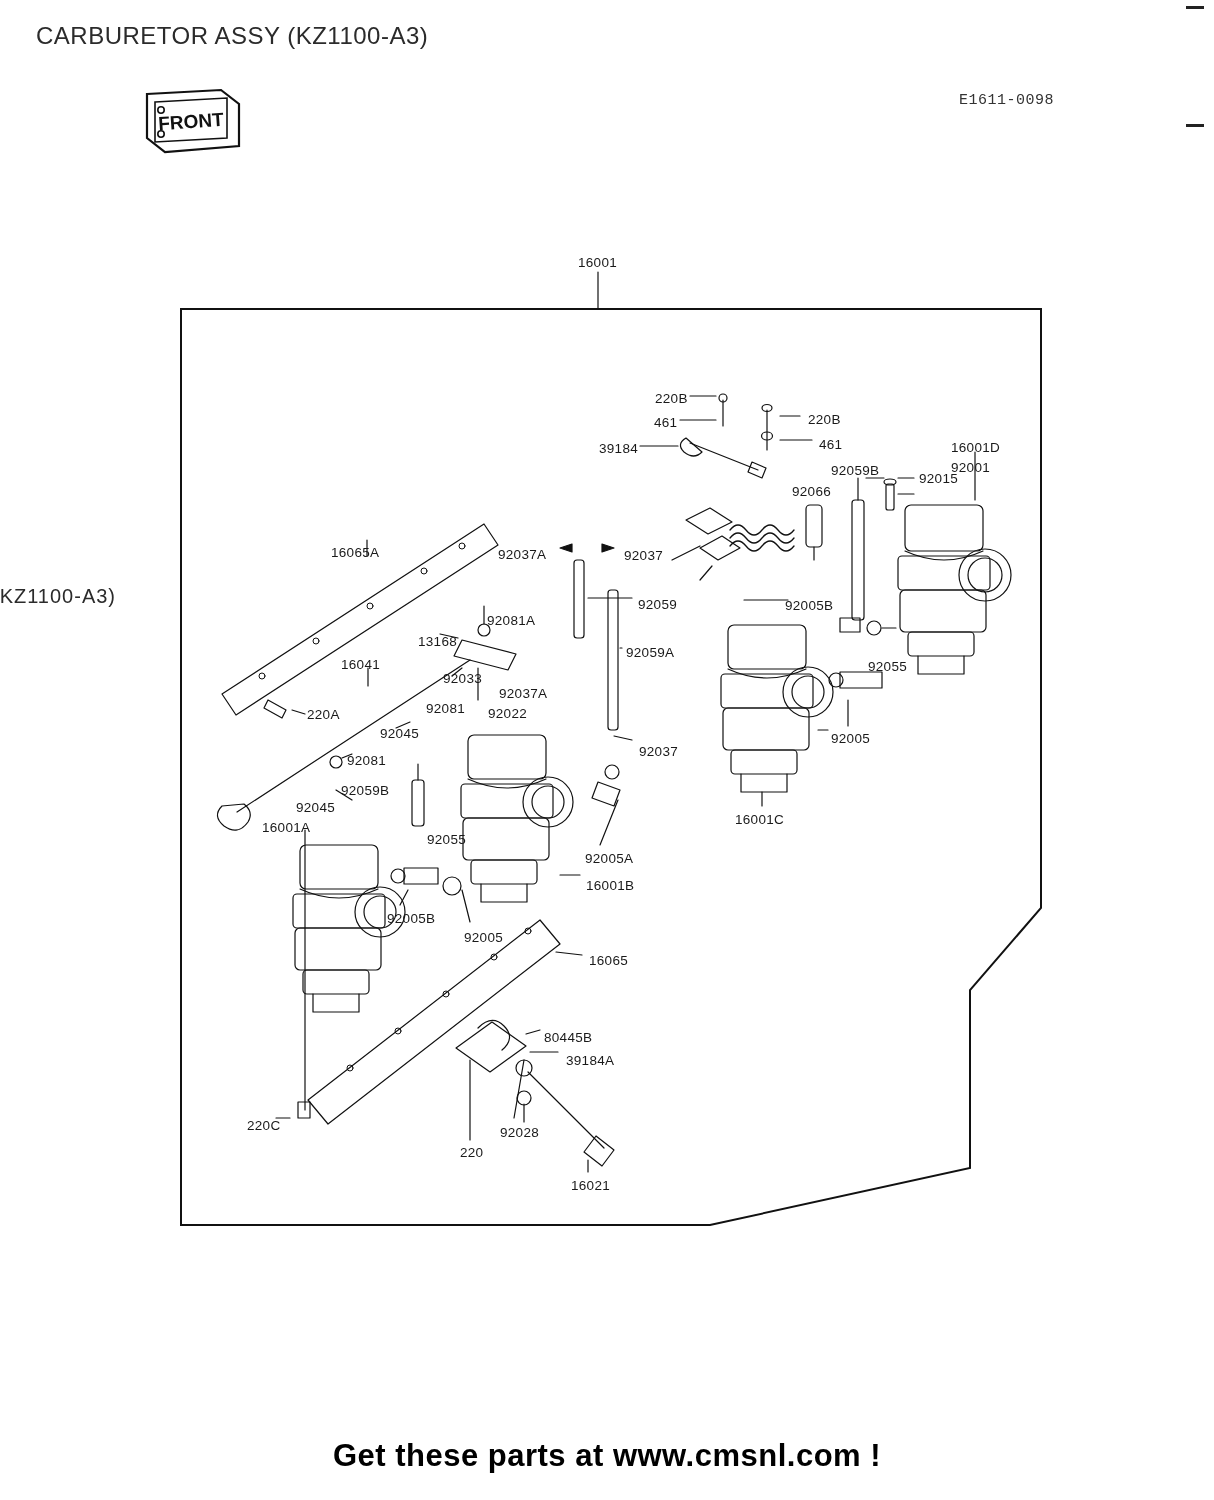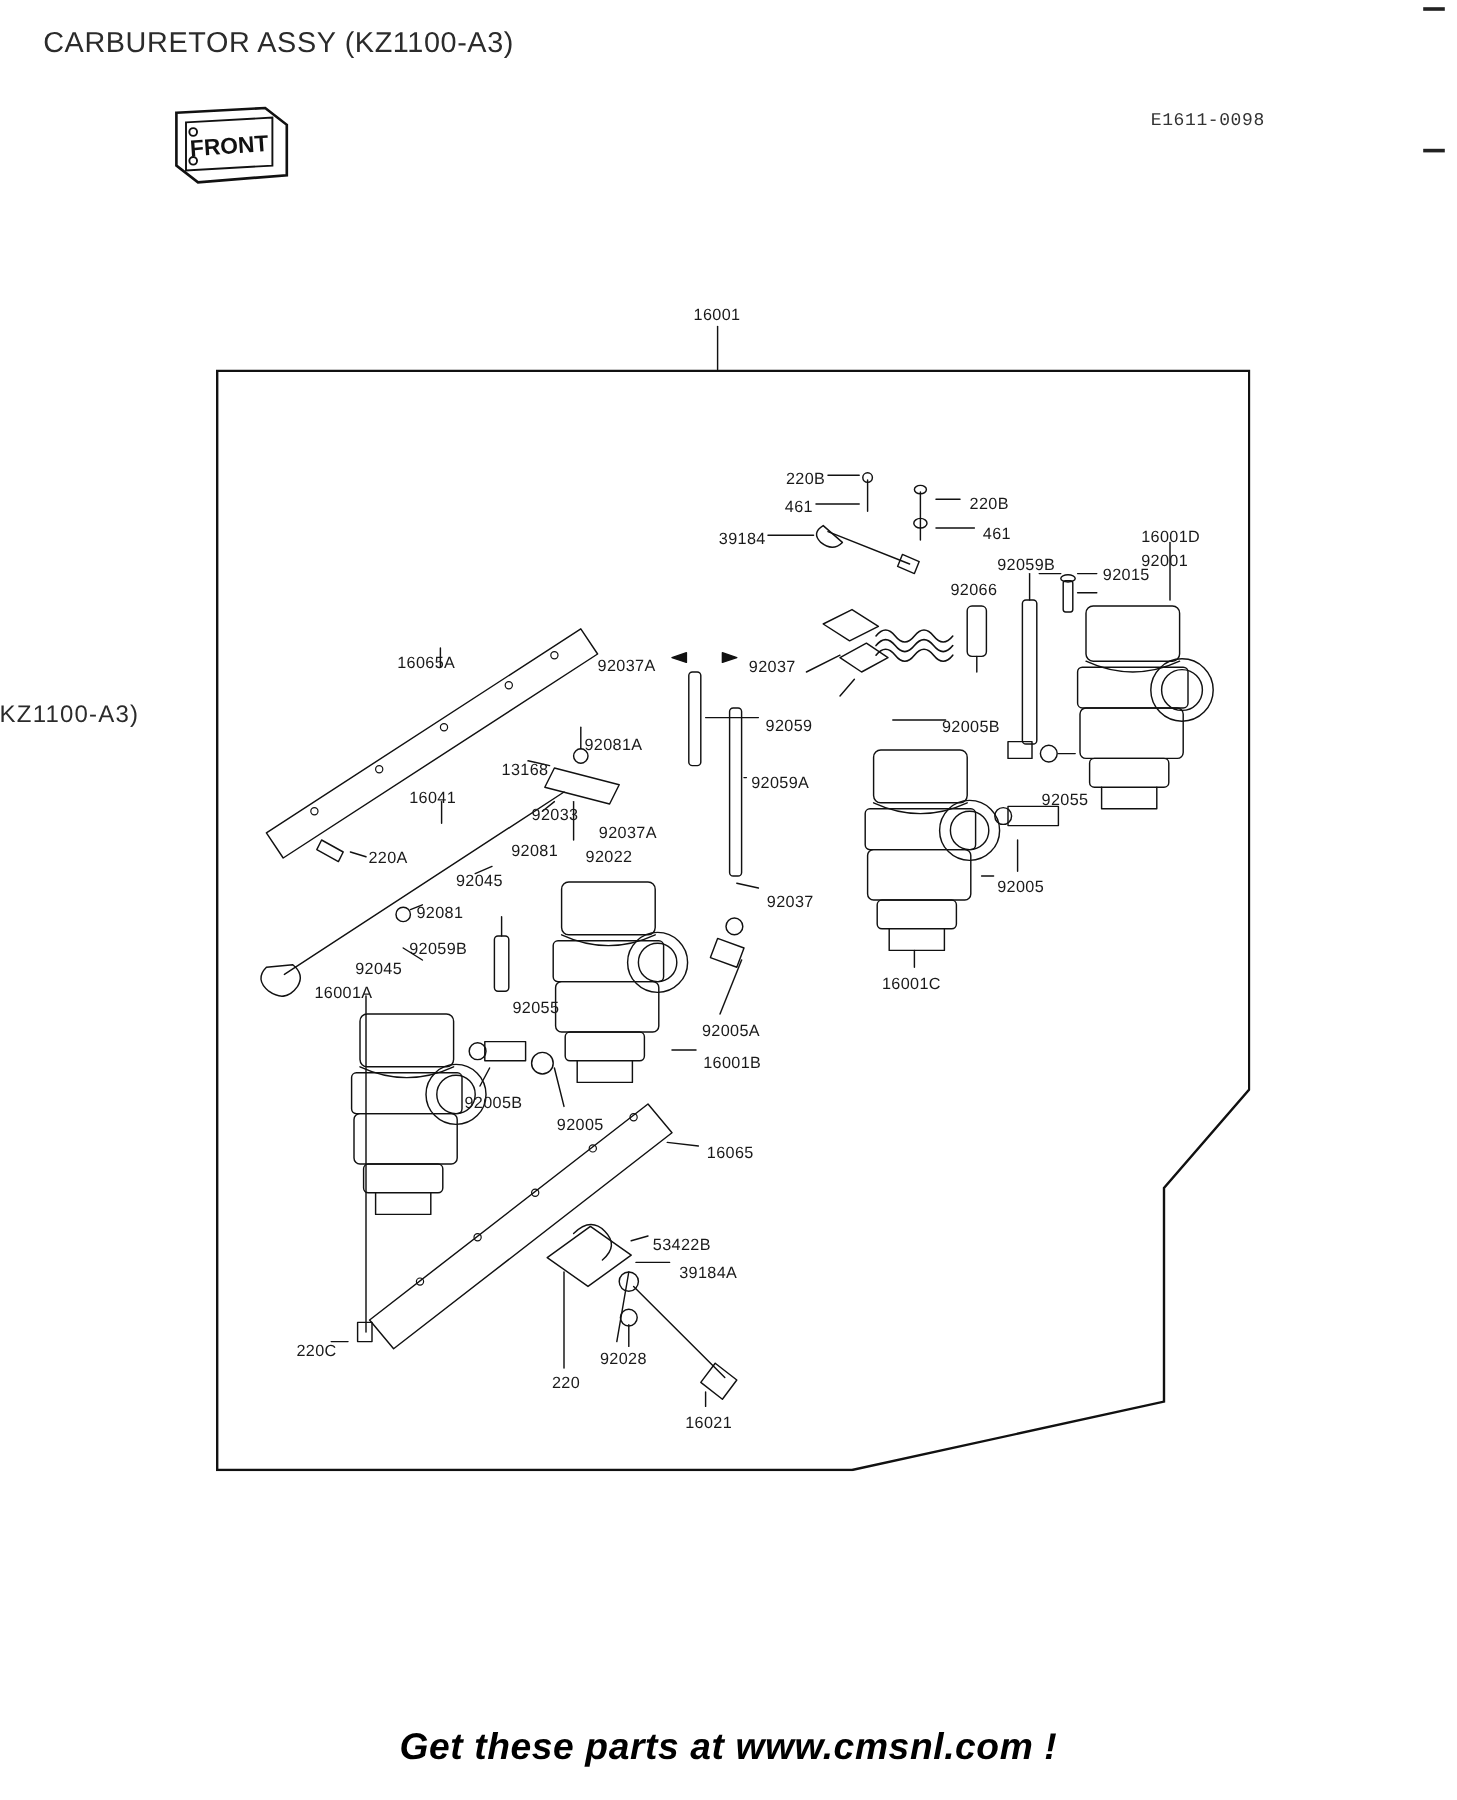--- a/index.html
+++ b/index.html
@@ -103,21 +103,20 @@
   .footer {
     position: absolute;
     left: 0;
     top: 1438px;
     width: 1214px;
     text-align: center;
     font-size: 31px;
     font-weight: bold;
     color: #000;
     letter-spacing: 0.5px;
-    font-style: italic;
   }
   .parts-layer, .labels-layer {
     position: absolute;
     left: 0; top: 0;
     width: 1214px;
     height: 1500px;
     text-align: center;
   }
   .parts-layer svg { display:block; }
 </style>
@@ -365,21 +364,21 @@
     <span class="label" style="left:341px; top:783px;">92059B</span>
     <span class="label" style="left:296px; top:800px;">92045</span>
     <span class="label" style="left:262px; top:820px;">16001A</span>
     <span class="label" style="left:735px; top:812px;">16001C</span>
     <span class="label" style="left:427px; top:832px;">92055</span>
     <span class="label" style="left:585px; top:851px;">92005A</span>
     <span class="label" style="left:586px; top:878px;">16001B</span>
     <span class="label" style="left:387px; top:911px;">92005B</span>
     <span class="label" style="left:464px; top:930px;">92005</span>
     <span class="label" style="left:589px; top:953px;">16065</span>
-    <span class="label" style="left:544px; top:1030px;">53422B</span>
+    <span class="label" style="left:544px; top:1030px;">80445B</span>
     <span class="label" style="left:566px; top:1053px;">39184A</span>
     <span class="label" style="left:247px; top:1118px;">220C</span>
     <span class="label" style="left:500px; top:1125px;">92028</span>
     <span class="label" style="left:460px; top:1145px;">220</span>
     <span class="label" style="left:571px; top:1178px;">16021</span>
   </div>
 
   <div class="footer">Get these parts at www.cmsnl.com !</div>
 
 </div>

